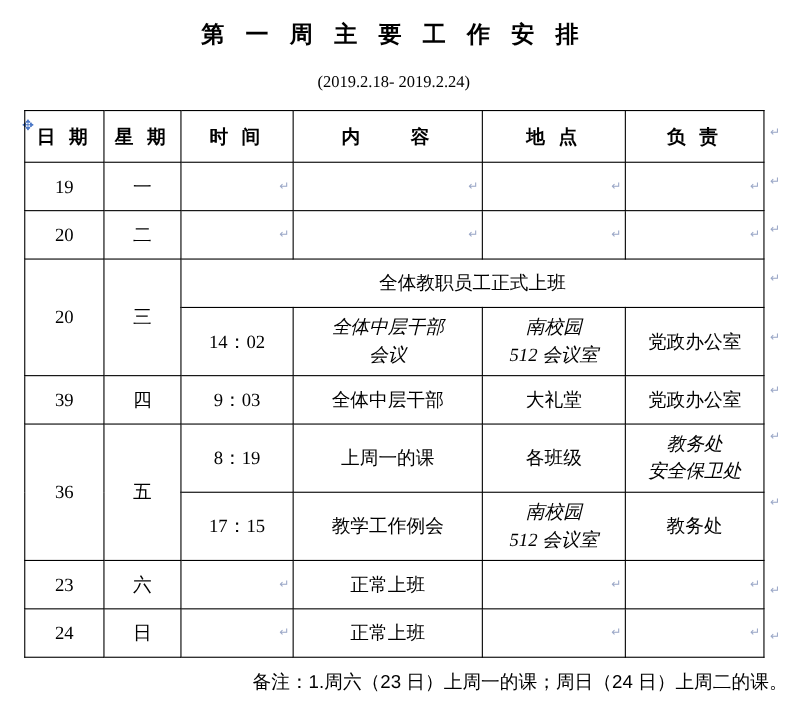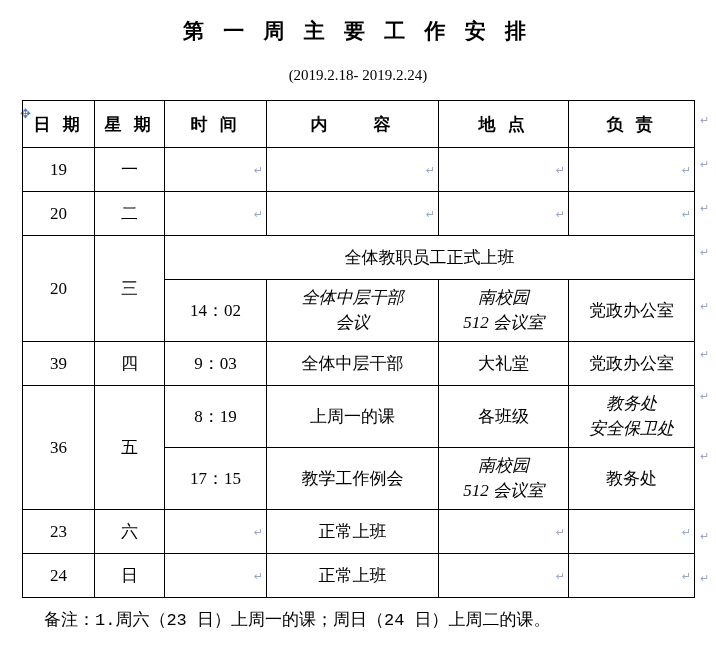--- a/index.html
+++ b/index.html
@@ -94,21 +94,22 @@
     width: 12px;
     height: 12px;
     color: #4a77c7;
     font-size: 13px;
     line-height: 12px;
     font-family: "Liberation Sans", sans-serif;
   }
   .note {
     margin: 10px 0 0 44px;
     font-size: 17px;
-    font-family: Liberation Mono, monospace;
+    font-family: Liberation Sans, sans-serif;
+    text-align: right;
   }
   .twoline span {
     display: block;
     line-height: 1.45;
   }
   .cell-inner {
     display: block;
     line-height: 1.4;
     font-style: italic;
   }

